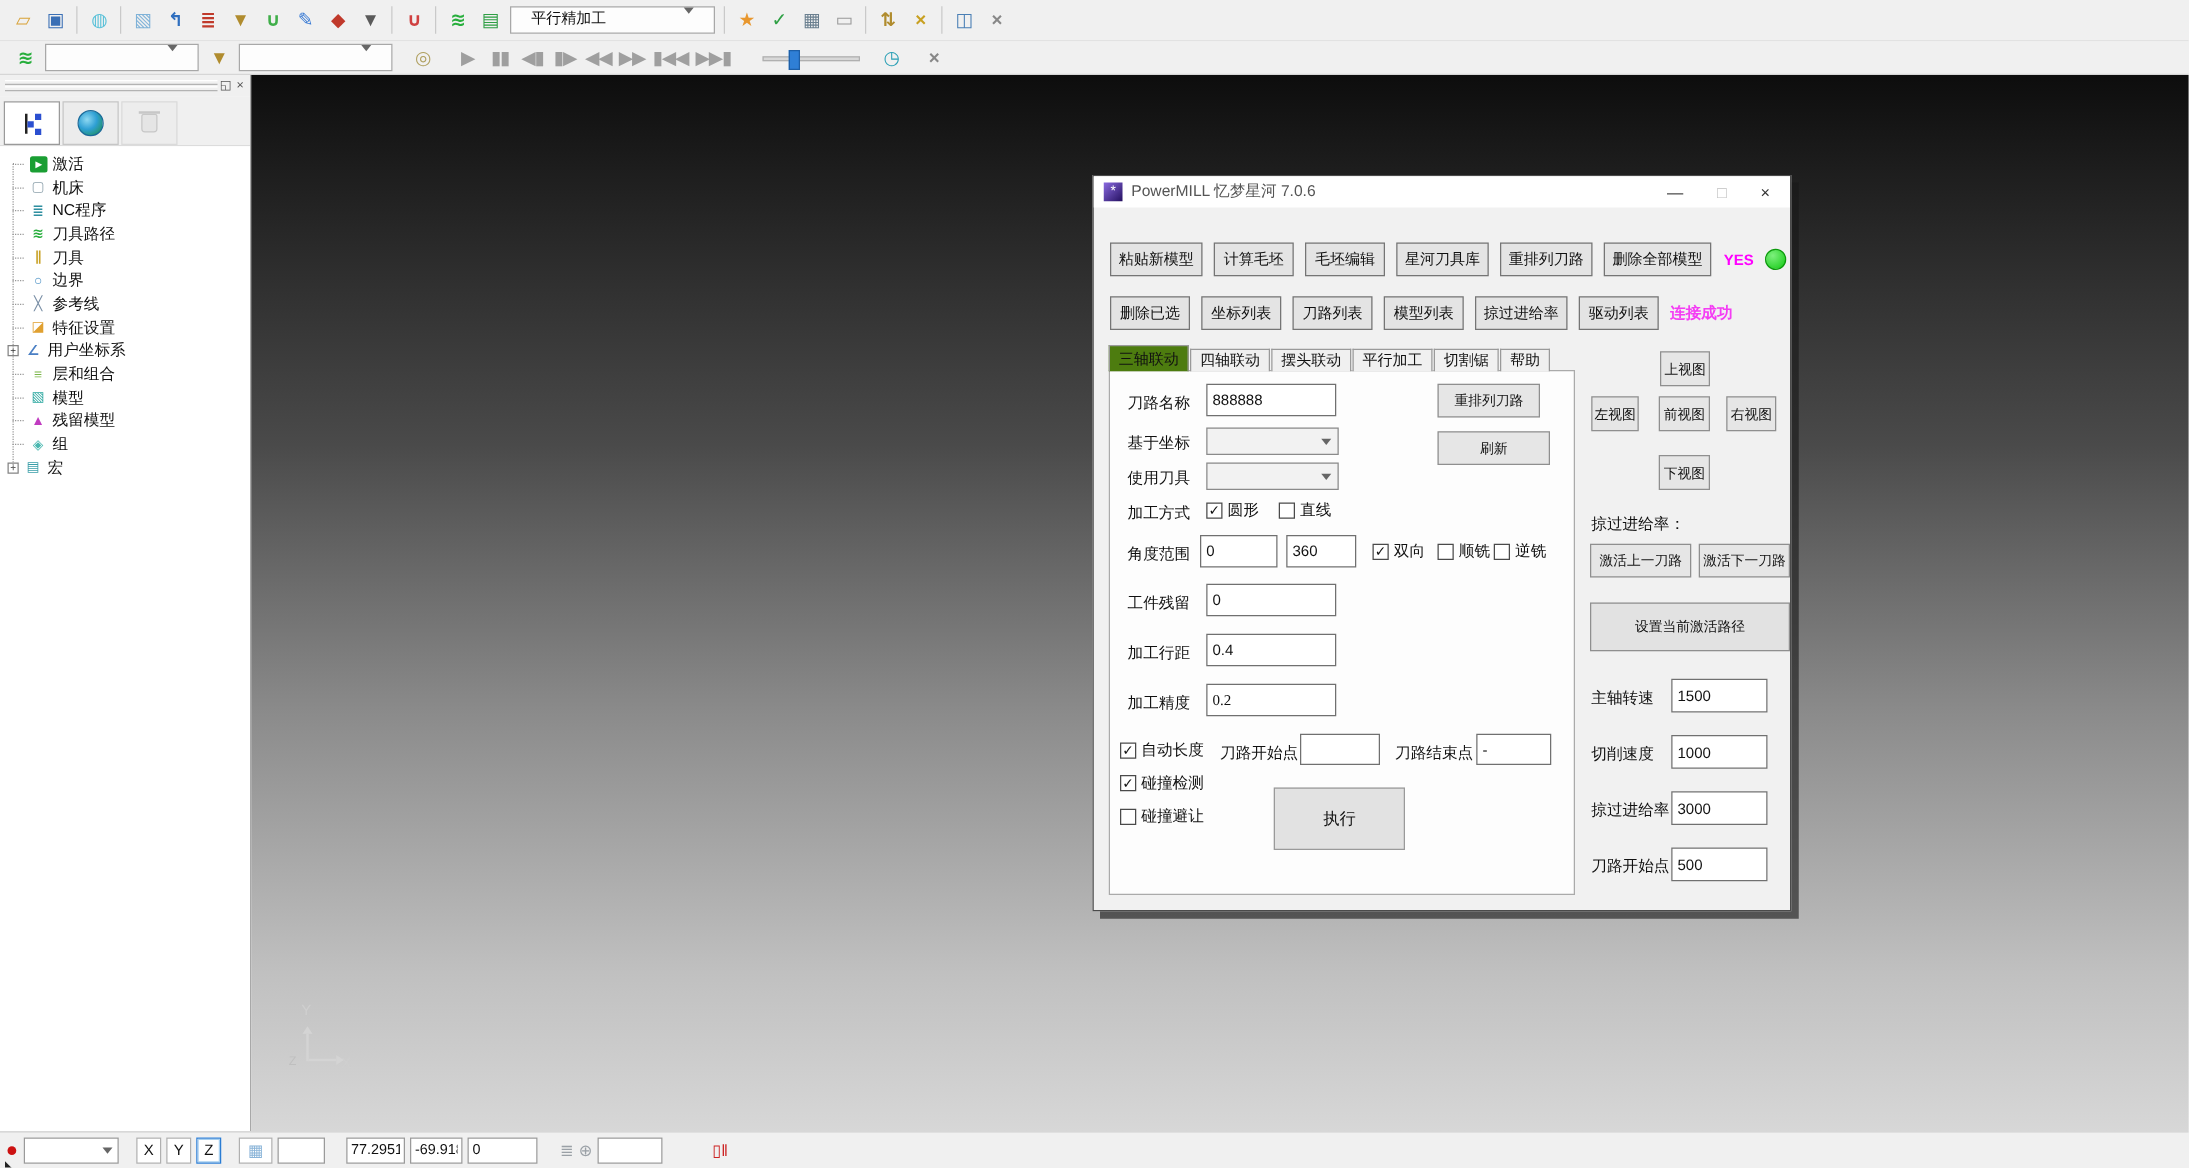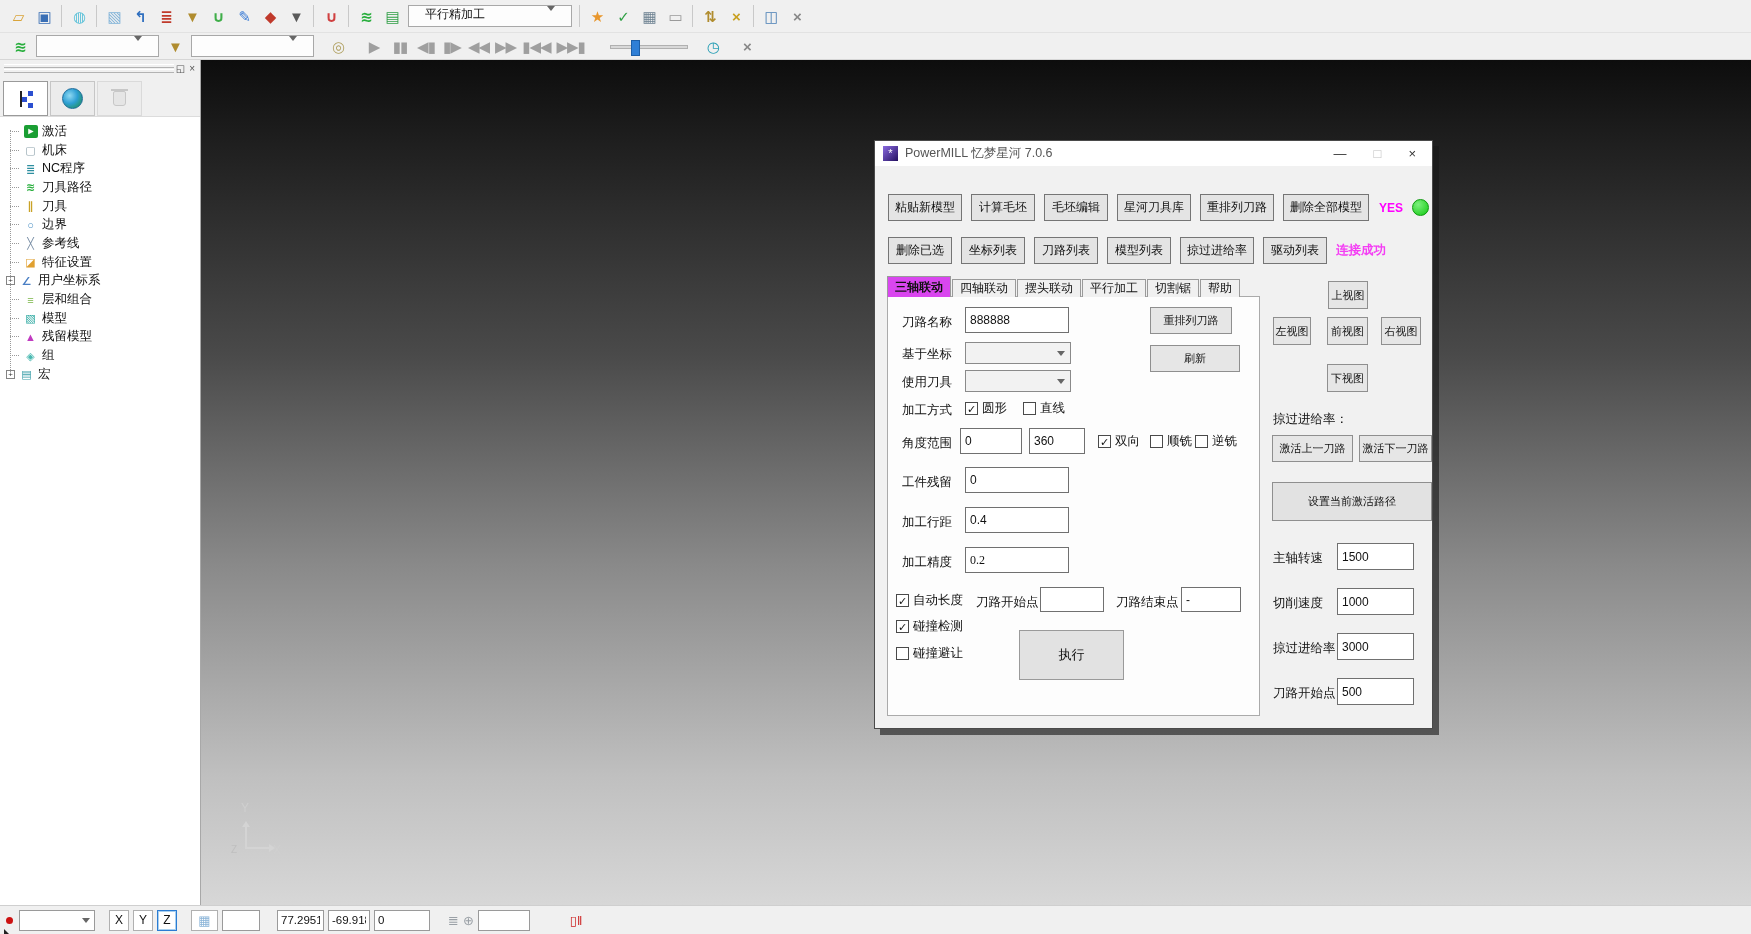--- a/index.html
+++ b/index.html
@@ -61,21 +61,21 @@
 .menu-item{padding:3px 8px;font-size:12.5px;color:#1a1a1a;cursor:pointer;white-space:nowrap}
 .btnrow{position:absolute;left:13px;display:flex;gap:9px;align-items:center}
 #dlg-row1{top:53px}
 #dlg-row2{top:96px}
 .dbtn{min-width:64px;height:27px;background:#e4e4e4;border:1px solid #757575;font-size:12px;display:flex;align-items:center;justify-content:center;padding:0 6px;white-space:nowrap;cursor:pointer}
 .yes-text{color:#ff00ff;font-weight:bold;font-size:12px;margin-left:1px}
 .green-dot{width:17px;height:17px;border-radius:50%;background:radial-gradient(circle at 35% 30%,#7df07d,#12c912);border:1px solid #0b9a0b;flex:none}
 .conn-text{color:#f43df4;font-weight:bold;font-size:12.5px;white-space:nowrap}
 .tabstrip{position:absolute;left:12px;top:135px;display:flex;align-items:flex-end;height:21px;z-index:2}
 .dtab{height:18px;padding:0 7px;border:1px solid #9a9a9a;border-bottom:none;background:#f0f0f0;font-size:12px;display:flex;align-items:center;margin-right:1px;cursor:pointer;white-space:nowrap}
-.dtab.active{height:21px;background:#d946ef;font-weight:bold;position:relative;z-index:3}
+.dtab.active{height:21px;background:#4d7c0f;font-weight:normal;position:relative;z-index:3}
 .tabpanel{position:absolute;left:12px;top:155px;width:373px;height:420px;background:#fdfdfd;border:1px solid #aaa;z-index:1}
 .flabel{position:absolute;font-size:12.5px;color:#111;white-space:nowrap}
 .fin{position:absolute;height:26px;border:1px solid #707070;font-size:12px;padding:0 4px;background:#fff;font-family:inherit;color:#111}
 .combo{position:absolute;height:22px;background:#f2f2f2;border:1px solid #8a8a8a;display:flex;align-items:center;padding:0 5px;cursor:pointer}
 .combo .cval{flex:1}
 .chk{position:absolute;display:inline-flex;align-items:center;gap:4px;font-size:12.5px;cursor:pointer;white-space:nowrap}
 .chkbox{width:13px;height:13px;border:1px solid #4a4a4a;background:#fff;font-size:11px;line-height:12px;text-align:center;color:#111;font-weight:bold;flex:none}
 .pbtn{position:absolute;background:#e6e6e6;border:1px solid #8f8f8f;font-size:11px;display:flex;align-items:center;justify-content:center;cursor:pointer;white-space:nowrap}
 .exec{font-size:13px;background:#e2e2e2;border-color:#9a9a9a}
 .rlabel{position:absolute;font-size:12.5px;white-space:nowrap;color:#111}

